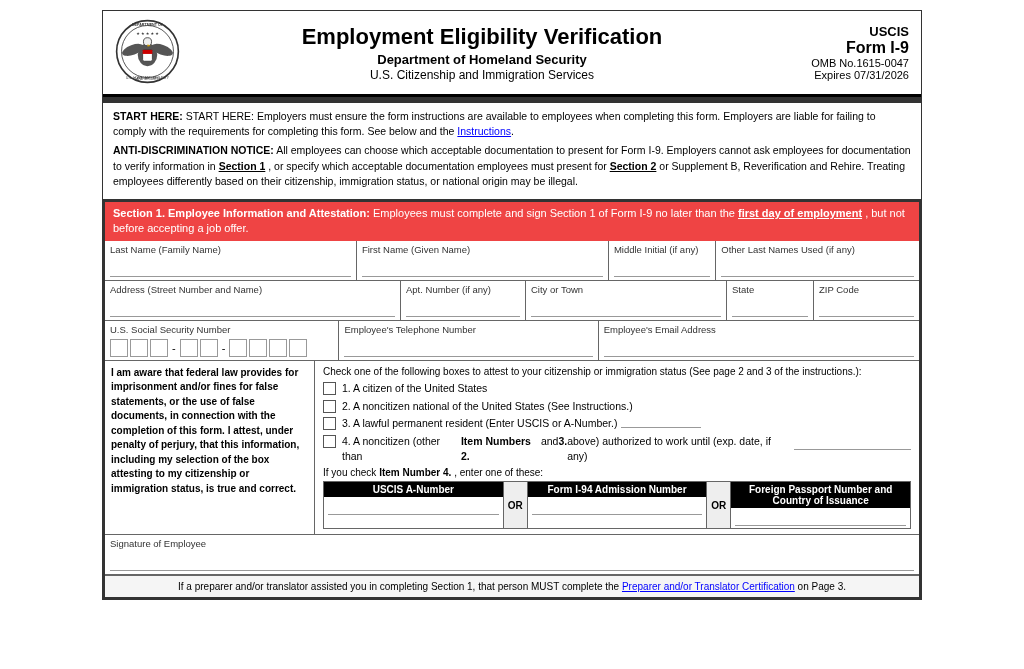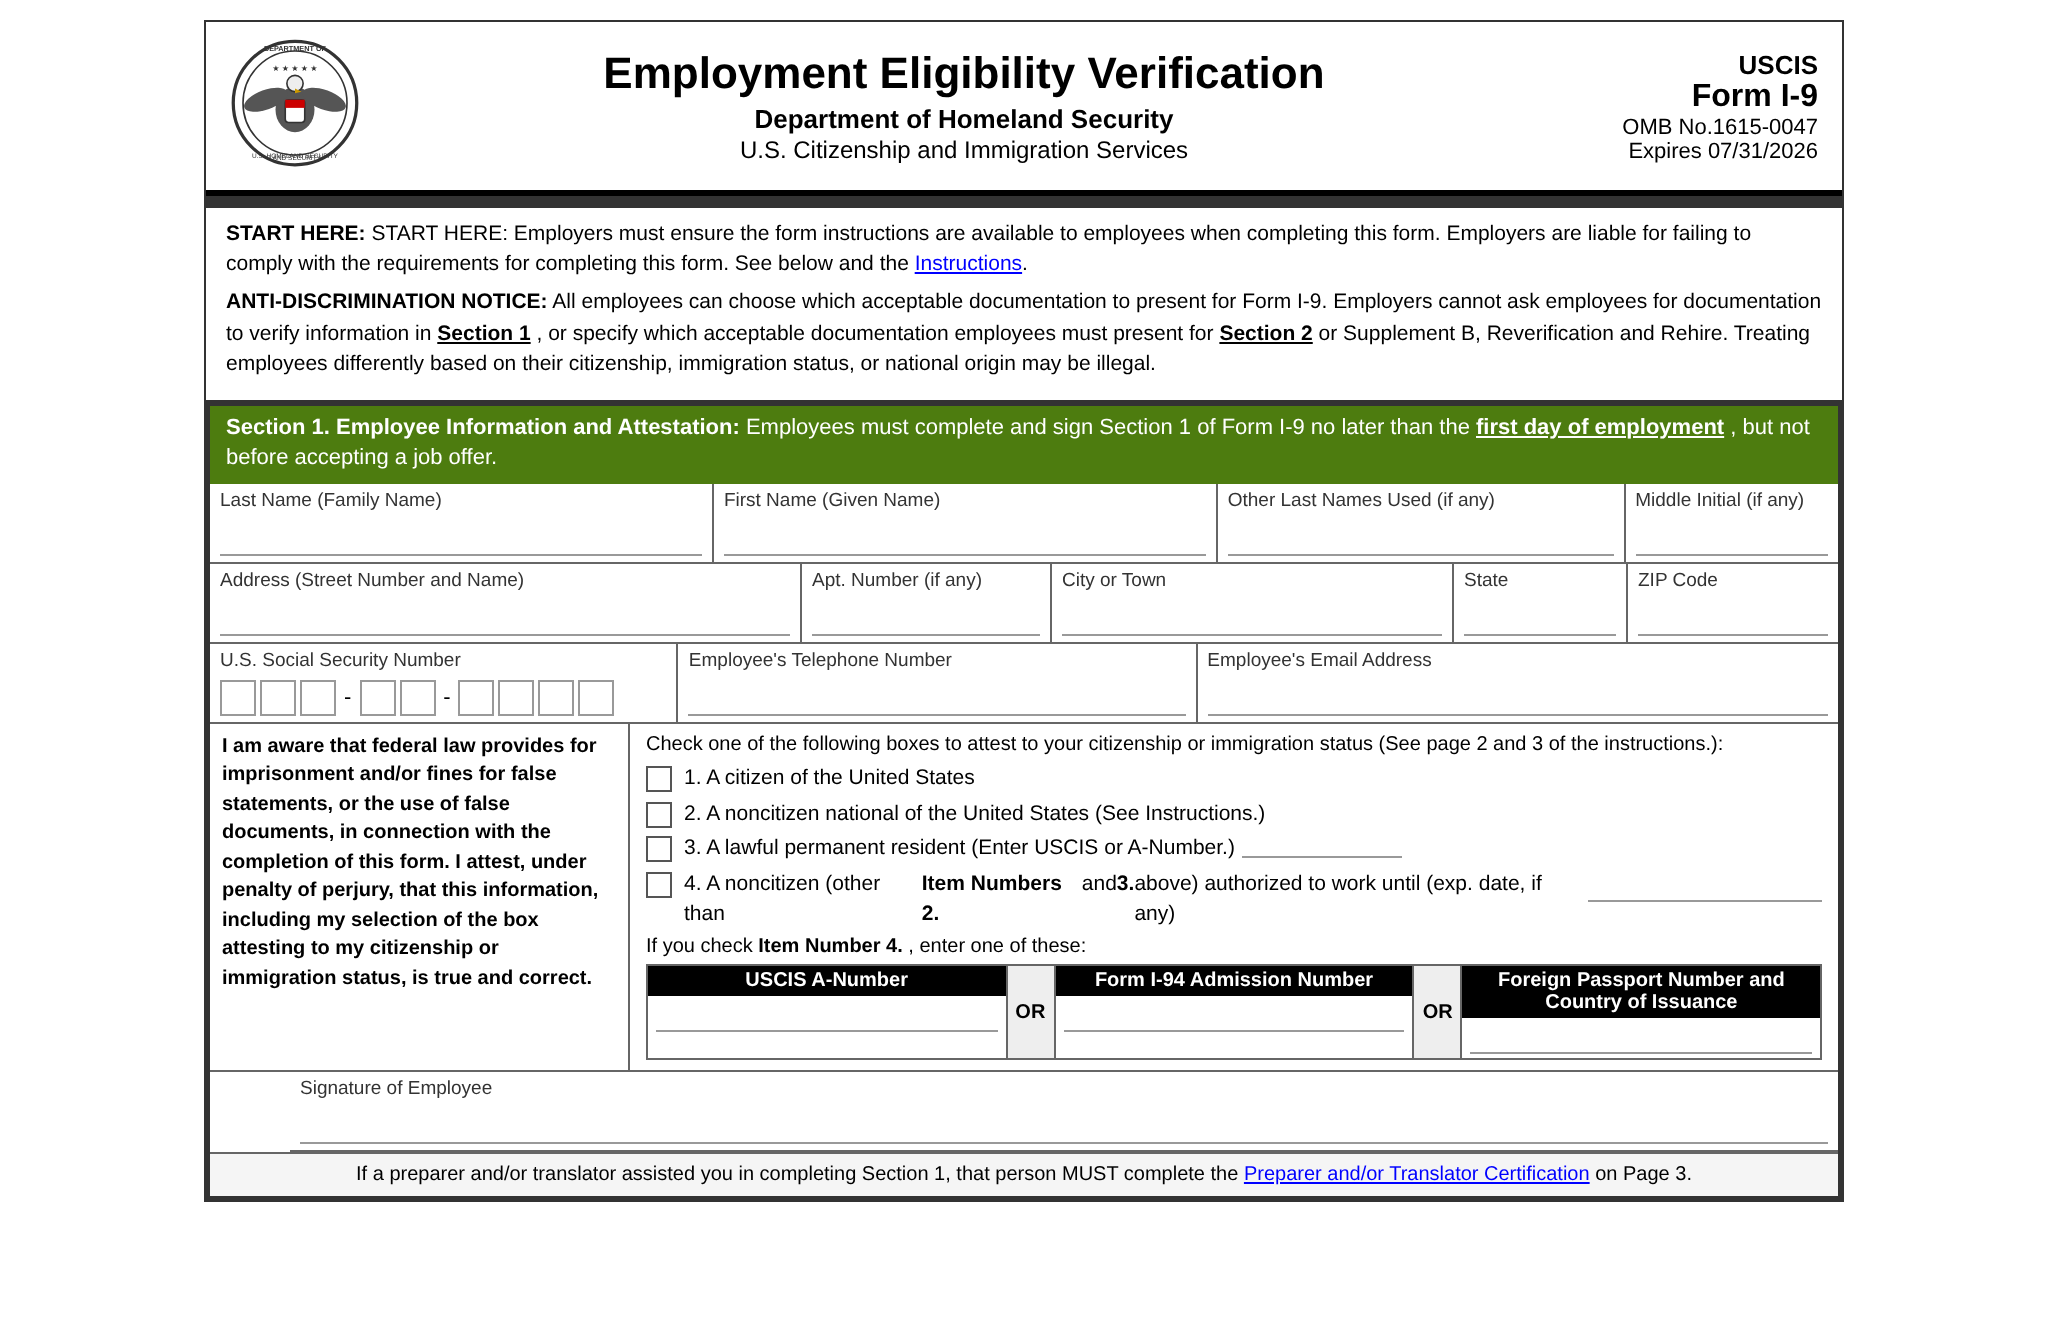--- a/index.html
+++ b/index.html
@@ -64,21 +64,21 @@
       line-height: 1.45;
       border-bottom: 1px solid #333;
     }
     .notices p {
       margin-bottom: 4px;
     }
     .notices a {
       color: #00f;
     }
     .section-header {
-      background: #4d7c0f;
+      background: #ef4444;
       color: #fff;
       padding: 4px 8px;
       font-size: 11px;
       font-weight: bold;
       line-height: 1.4;
     }
     .section-header .normal-weight {
       font-weight: normal;
     }
     .form-row {
@@ -206,21 +206,20 @@
       padding: 0 4px;
       font-weight: bold;
       font-size: 10px;
       border-right: 1px solid #666;
       background: #eee;
       min-width: 22px;
     }
     .sig-row {
       display: flex;
       border-bottom: 1px solid #666;
-      margin-left: 40px;
     }
     .sig-cell {
       flex: 1;
       border-right: 1px solid #666;
       padding: 3px 5px;
     }
     .sig-cell:last-child {
       border-right: none;
     }
     .footer-notice {
@@ -313,26 +312,26 @@
 
     <div class="form-row">
       <div class="form-cell" style="flex:2.5">
         <div class="cell-label">Last Name (Family Name)</div>
         <input class="cell-input" type="text" style="">
       </div>
       <div class="form-cell" style="flex:2.5">
         <div class="cell-label">First Name (Given Name)</div>
         <input class="cell-input" type="text" style="">
       </div>
+      <div class="form-cell" style="flex:1">
+        <div class="cell-label">Middle Initial (if any)</div>
+        <input class="cell-input" type="text" style="">
+      </div>
       <div class="form-cell" style="flex:2">
         <div class="cell-label">Other Last Names Used (if any)</div>
-        <input class="cell-input" type="text" style="">
-      </div>
-      <div class="form-cell" style="flex:1">
-        <div class="cell-label">Middle Initial (if any)</div>
         <input class="cell-input" type="text" style="">
       </div>
     </div>
 
     <div class="form-row">
       <div class="form-cell" style="flex:3">
         <div class="cell-label">Address (Street Number and Name)</div>
         <input class="cell-input" type="text" style="">
       </div>
       <div class="form-cell" style="flex:1.2">

